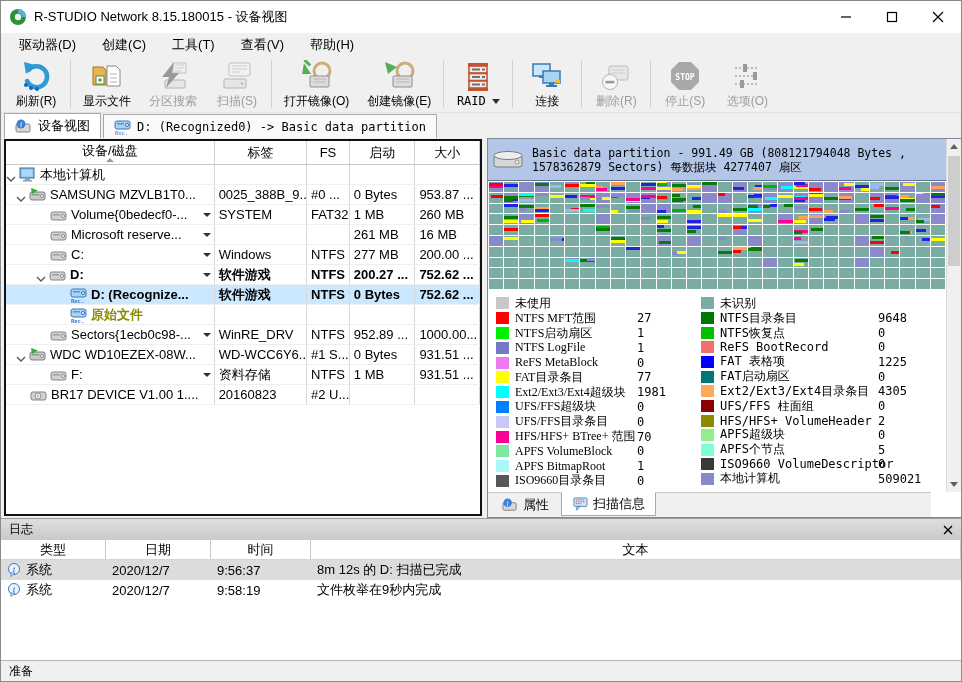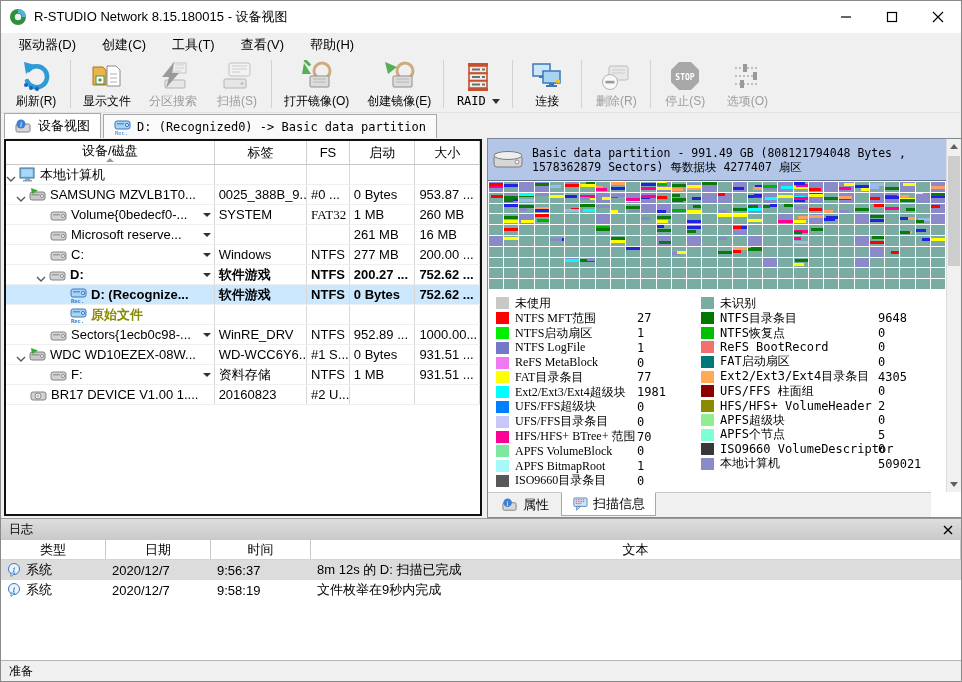--- a/index.html
+++ b/index.html
@@ -373,21 +373,21 @@
               <span class="indent" style="width: 44px;"></span>
               <span class="tree-ico"><svg viewBox="0 0 17 16">
                   <rect x="1" y="5" width="15" height="8" rx="2" fill="#d2d2d2" stroke="#858585"></rect>
                   <rect x="3" y="7" width="7" height="1.5" fill="#a0a0a0"></rect>
                   <circle cx="13" cy="9" r="1.6" fill="#efefef" stroke="#909090"></circle>
                 </svg></span>
               <span class="nm">Volume{0bedecf0-...</span>
               <span class="cell-dd"></span>
             </div>
             <div class="tc" style="width: 93px;">SYSTEM</div>
-            <div class="tc" style="width: 43px; font-family: Liberation Serif, serif;">FAT32</div>
+            <div class="tc" style="width: 43px;">FAT32</div>
             <div class="tc" style="width: 66px;">1 MB</div>
             <div class="tc" style="width: 65px;">260 MB</div>
           </div>
           <div class="t-row">
             <div class="tc name" style="width: 210px;">
               <span class="indent" style="width: 44px;"></span>
               <span class="tree-ico"><svg viewBox="0 0 17 16">
                   <rect x="1" y="5" width="15" height="8" rx="2" fill="#d2d2d2" stroke="#858585"></rect>
                   <rect x="3" y="7" width="7" height="1.5" fill="#a0a0a0"></rect>
                   <circle cx="13" cy="9" r="1.6" fill="#efefef" stroke="#909090"></circle>
@@ -1259,20 +1259,25 @@
               </div>
               <div class="lg-row">
                 <span class="lg-sw" style="background: rgb(0, 192, 0);"></span>
                 <span class="lg-label">NTFS恢复点</span>
                 <span class="lg-count">0</span>
               </div>
               <div class="lg-row">
                 <span class="lg-sw" style="background: rgb(240, 112, 112);"></span>
                 <span class="lg-label">ReFS BootRecord</span>
                 <span class="lg-count">0</span>
+              </div>
+              <div class="lg-row">
+                <span class="lg-sw" style="background: rgb(0, 0, 255);"></span>
+                <span class="lg-label">FAT 表格项</span>
+                <span class="lg-count">1225</span>
               </div>
               <div class="lg-row">
                 <span class="lg-sw" style="background: rgb(0, 120, 120);"></span>
                 <span class="lg-label">FAT启动扇区</span>
                 <span class="lg-count">0</span>
               </div>
               <div class="lg-row">
                 <span class="lg-sw" style="background: rgb(255, 168, 88);"></span>
                 <span class="lg-label">Ext2/Ext3/Ext4目录条目</span>
                 <span class="lg-count">4305</span>

